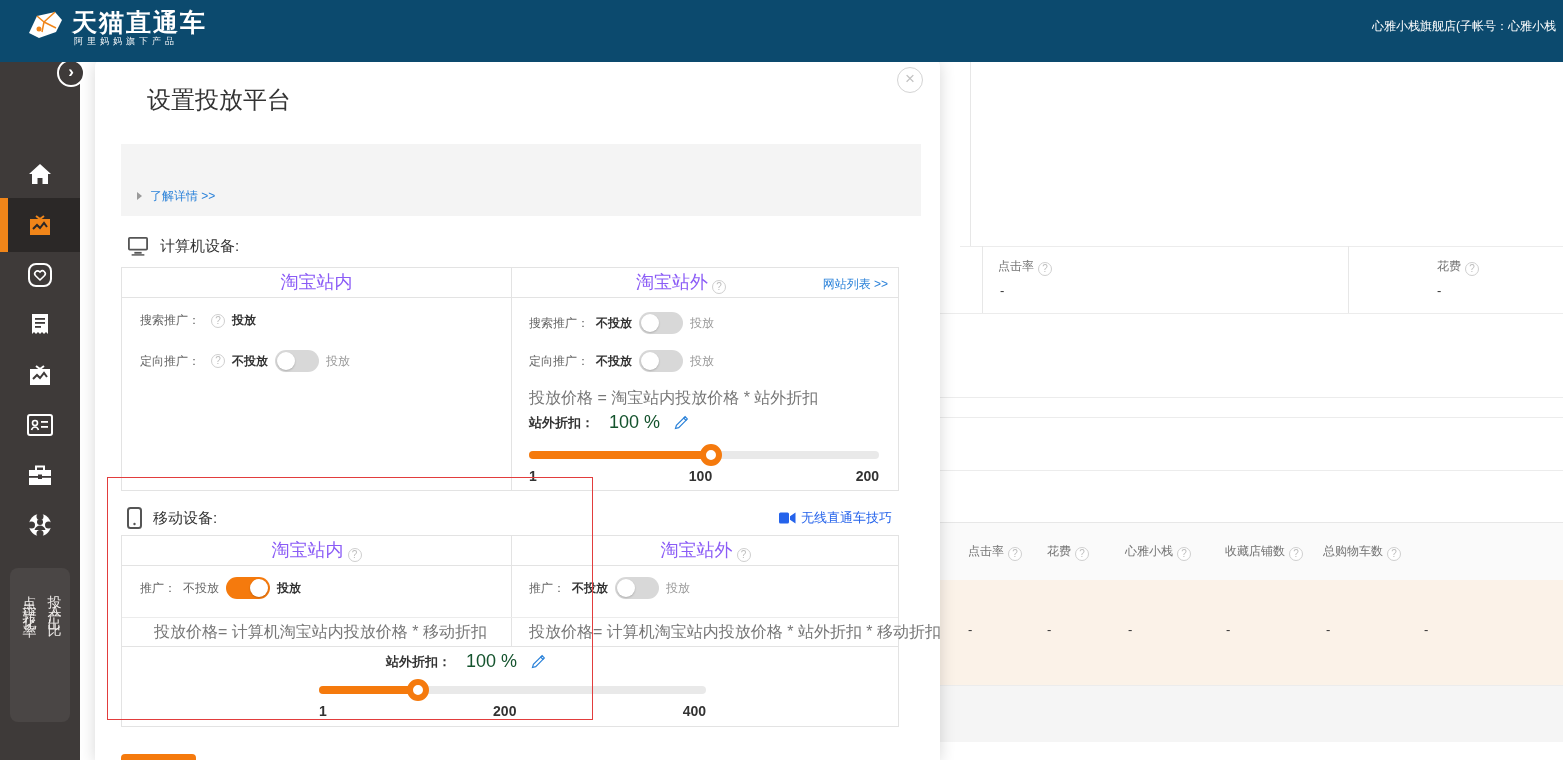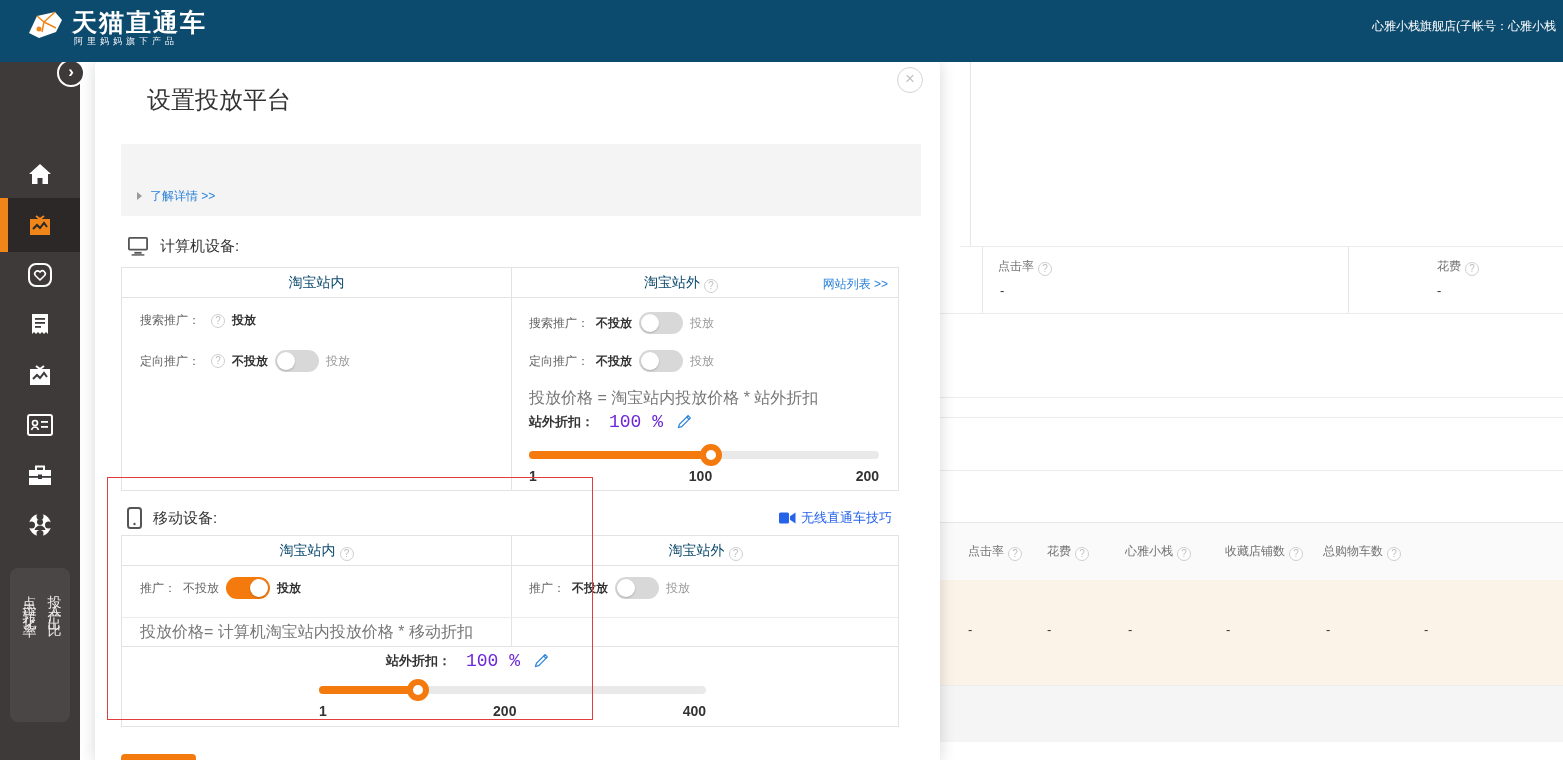--- a/index.html
+++ b/index.html
@@ -34,21 +34,21 @@
   
   #modal { position:absolute; left:95px; top:60px; width:845px; height:700px; background:#fff; border-radius:6px 6px 0 0; box-shadow:0 2px 16px rgba(0,0,0,.16); z-index:10; }
   .modal-title { position:absolute; left:52px; top:24px; font-size:24px; color:#333; }
   .close-btn { position:absolute; left:802px; top:7px; width:26px; height:26px; border-radius:50%; border:1.5px solid #D4D4D4; color:#C2C2C2; display:flex; align-items:center; justify-content:center; cursor:pointer; }
   .close-btn::before { content:"×"; font-size:17px; margin-top:-2px; }
   .infobox { position:absolute; left:26px; top:84px; width:800px; height:72px; background:#F4F4F4; }
   .tip-row { position:absolute; left:16px; right:10px; height:24px; display:flex; align-items:center; gap:6px; font-size:12px; color:#666; white-space:nowrap; }
   .bullet { width:0; height:0; border-top:4px solid transparent; border-bottom:4px solid transparent; border-left:5px solid #9a9a9a; margin-right:2px; flex:none; }
   .sec-head { position:absolute; left:32px; height:24px; display:flex; align-items:center; gap:11px; font-size:15px; color:#333; }
   .ptable { position:absolute; left:26px; width:778px; border:1px solid #E3E3E3; background:#fff; }
-  .th { position:absolute; top:0; height:29px; line-height:29px; text-align:center; font-size:14px; color:#0c4a6e; }
+  .th { position:absolute; top:0; height:29px; line-height:29px; text-align:center; font-size:18px; color:#8b5cf6; }
   .cell-row { position:absolute; display:flex; align-items:center; gap:7px; font-size:12px; color:#666; white-space:nowrap; }
   .bold { font-weight:bold; color:#333; }
   .dim { color:#999; }
   .formula { font-size:16px; color:#777; }
   .link { color:#2B82D9; font-size:12px; cursor:pointer; }
 
   
   .toggle { position:relative; width:44px; height:22px; border-radius:11px; display:inline-block; flex:none; cursor:pointer; }
   .toggle.sm { width:40px; height:20px; }
   .toggle.off { background:#D8D8D8; }
@@ -62,21 +62,21 @@
   .slider { position:absolute; }
   .track { position:relative; height:8px; border-radius:4px; background:#E9E9E9; }
   .fill { position:absolute; left:0; top:0; bottom:0; border-radius:4px; background:#F57A0D; }
   .knob2 { position:absolute; top:-7px; width:22px; height:22px; border-radius:50%; background:#fff; border:6px solid #F57A0D; transform:translateX(-50%); cursor:pointer; }
   .slabels { position:relative; margin-top:9px; height:16px; font-size:14px; font-weight:bold; color:#333; }
   .slabels .smin { position:absolute; left:0; }
   .slabels .smid { position:absolute; transform:translateX(-50%); }
   .slabels .smax { position:absolute; right:0; }
 
   .discount-label { font-size:13px; font-weight:bold; color:#333; }
-  .discount-value { font-size:18px; color:#6d28d9; margin:0 6px 0 8px;font-family:Liberation Mono, monospace; }
+  .discount-value { font-size:18px; color:#14532d; margin:0 6px 0 8px; }
 
   .confirm-btn { position:absolute; left:26px; top:694px; width:75px; height:40px; background:#F57A0D; border-radius:4px; cursor:pointer; }
 
   #red-annotation { position:absolute; left:107px; top:477px; width:486px; height:243px; border:1.5px solid #E23D3D; z-index:20; pointer-events:none; }
 
   .row-band { position:absolute; left:940px; width:623px; }
 </style>
 </head>
 <body>
 
@@ -219,30 +219,31 @@
     <div class="th" style="left:389px;width:389px;"><span>淘宝站外</span><span class="help"></span></div>
 
     <div class="cell-row" style="left:18px;top:41px;">
       <span>推广：</span>
       <span>不投放</span>
       <span class="toggle on">
           <span class="knob"></span>
         </span>
       <span class="bold">投放</span>
     </div>
-    <div class="cell-row formula" style="left:18px;top:86px;">投放价格= 计算机淘宝站内投放价格 * 移动折扣</div>
+    <div class="cell-row formula" style="left:32px;top:86px;">投放价格= 计算机淘宝站内投放价格 * 移动折扣</div>
 
     <div class="cell-row" style="left:407px;top:41px;">
       <span>推广：</span>
       <span class="bold">不投放</span>
       <span class="toggle off">
           <span class="knob"></span>
         </span>
       <span class="dim">投放</span>
     </div>
+    <div class="cell-row formula" style="left:407px;top:86px;">投放价格= 计算机淘宝站内投放价格 * 站外折扣 * 移动折扣</div>
 
     <div class="cell-row" style="left:264px;top:115px;">
       <span class="discount-label">站外折扣：</span>
       <span class="discount-value">100 %</span>
       <svg width="16" height="16" viewBox="0 0 16 16" style="cursor:pointer;">
           <path d="M2.5 13.5l.9-3.2 7.3-7.3 2.3 2.3-7.3 7.3z" fill="none" stroke="#2B82D9" stroke-width="1.2"></path>
           <path d="M10.7 3l1.4-1.3 2.2 2.2-1.3 1.4" fill="none" stroke="#2B82D9" stroke-width="1.2"></path>
         </svg>
     </div>
     <div class="slider" style="left:197px;top:150px;width:387px;">

